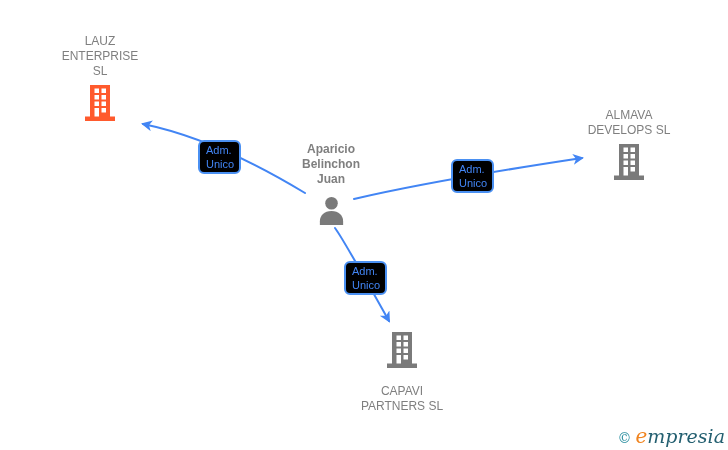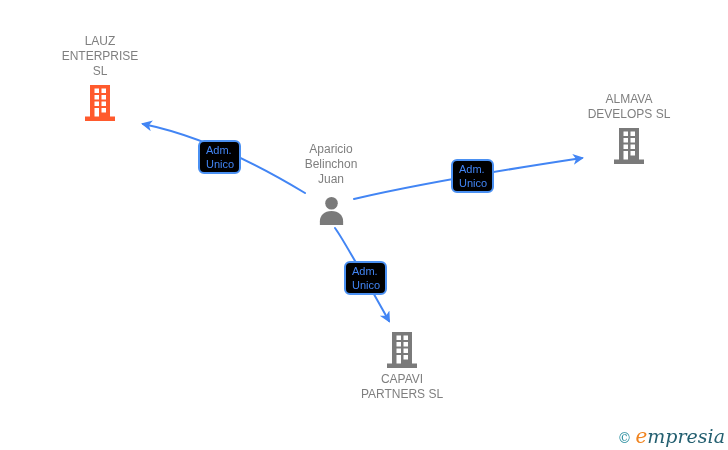--- a/index.html
+++ b/index.html
@@ -103,39 +103,39 @@
     <path d="M 335 228 Q 342 237 389 321" fill="none" stroke="#4285f4" stroke-width="2" stroke-linecap="round" marker-end="url(#arrowhead)"></path>
   </svg>
 
   <div class="node" style="left:50px; top:34px; width:100px;">
     <div class="node-label" style="width:84px;">LAUZ ENTERPRISE SL</div>
     <svg class="icon-orange" width="32" height="36" style="margin-top:6px;">
       <use href="#sym-building"></use>
     </svg>
   </div>
 
-  <div class="node" style="left:579px; top:92px; width:100px;">
+  <div class="node" style="left:579px; top:108px; width:100px;">
     <div class="node-label" style="width:95px;">ALMAVA DEVELOPS SL</div>
     <svg class="icon-gray" width="32" height="36" style="margin-top:6px;">
       <use href="#sym-building"></use>
     </svg>
   </div>
 
   <div class="node" style="left:281px; top:142px; width:100px;">
-    <div class="node-label" style="width:76px;">Aparicio Belinchon Juan</div>
+    <div class="node-label" style="width:76px;font-weight:bold;">Aparicio Belinchon Juan</div>
     <svg class="icon-gray" width="31" height="31" style="margin-top:9px;">
       <use href="#sym-person"></use>
     </svg>
   </div>
 
   <div class="node" style="left:352px; top:332px; width:100px;">
     <svg class="icon-gray" width="32" height="36">
       <use href="#sym-building"></use>
     </svg>
-    <div class="node-label" style="width:95px; margin-top:4px;">CAPAVI PARTNERS SL</div>
+    <div class="node-label" style="width:95px; margin-top:16px;">CAPAVI PARTNERS SL</div>
   </div>
 
   <div class="rel-label" style="left:198px; top:140px; width:43px; height:34px;">Adm. Unico</div>
   <div class="rel-label" style="left:451px; top:159px; width:43px; height:34px;">Adm. Unico</div>
   <div class="rel-label" style="left:344px; top:261px; width:43px; height:34px;">Adm. Unico</div>
 
   <div class="watermark">
     <span class="wm-copy">©</span>
     <span class="wm-lead">e</span>
     <span class="wm-rest">mpresia</span>

